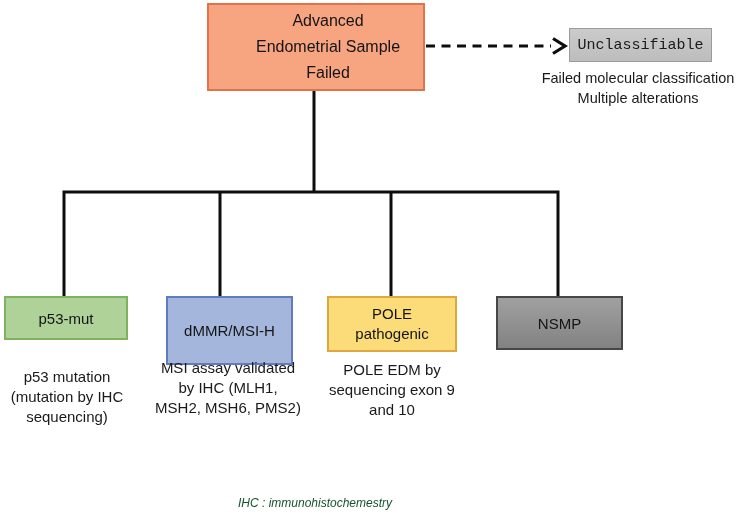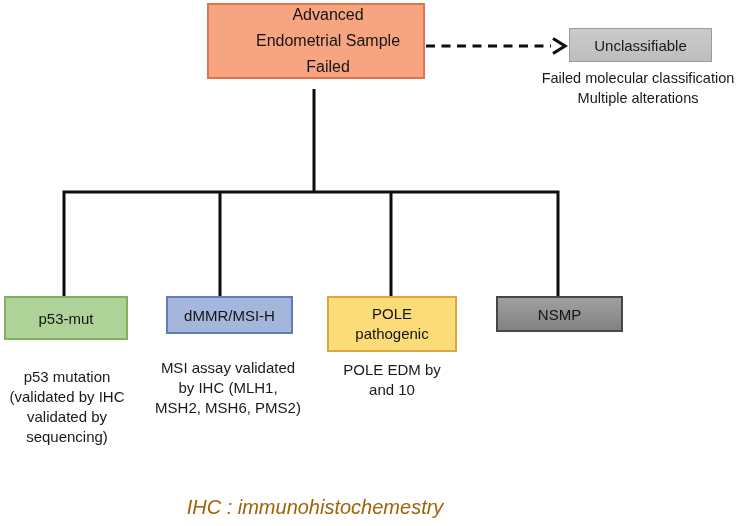--- a/index.html
+++ b/index.html
@@ -9,51 +9,51 @@
     color:#1c1c1c;overflow:hidden;
   }
   .connectors{position:absolute;left:0;top:0;width:750px;height:526px;}
   .node{
     position:absolute;box-sizing:border-box;text-align:center;
     display:flex;flex-direction:column;justify-content:center;align-items:center;
   }
   .bl{display:block;}
   
   .root-box{
-    left:207px;top:3px;width:218px;height:76px;
+    left:207px;top:3px;width:218px;height:88px;
     background:#f7a481;border:2px solid #e0734a;
     font-size:16px;line-height:26px;color:#141414;padding-left:24px;
   }
   
   .unc-box{
     left:569px;top:28px;width:143px;height:34px;
     background:linear-gradient(#cbcbcb,#bdbdbd);border:1px solid #9b9b9b;
-    font-size:15px;color:#1a1a1a;
+    font-size:15px;color:#1a1a1a;font-family:Liberation Mono, monospace;
   }
   .unc-note{
     position:absolute;left:523px;top:68px;width:230px;
     text-align:center;font-size:14.5px;line-height:20px;color:#1a1a1a;
   }
   
   .branch{font-size:15px;color:#141414;}
   .box-p53 {left:4px;  top:296px;width:124px;height:44px;background:#aed297;border:2px solid #7fb25e;}
-  .box-mmr {left:166px;top:296px;width:127px;height:38px;background:#a5b6dc;border:2px solid #5f7dbe;}
+  .box-mmr {left:166px;top:296px;width:127px;height:69px;background:#a5b6dc;border:2px solid #5f7dbe;}
   .box-pole{left:327px;top:296px;width:130px;height:56px;background:#fcdc79;border:2px solid #dca83f;line-height:20px;}
-  .box-nsmp{left:496px;top:296px;width:127px;height:36px;background:linear-gradient(#a0a0a0,#828282);border:2px solid #474747;}
+  .box-nsmp{left:496px;top:296px;width:127px;height:54px;background:linear-gradient(#a0a0a0,#828282);border:2px solid #474747;}
   .italic{}
   
   .caption{
     position:absolute;text-align:center;font-size:15px;line-height:20px;color:#1a1a1a;
   }
   .cap-p53 {left:0;   top:340px;width:134px;margin-top:27px;}
   .cap-mmr {left:150px;top:358px;width:156px;text-align:center;}
   .cap-pole{left:317px;top:360px;width:150px;}
   .footnote{
     position:absolute;left:165px;top:496px;width:300px;text-align:center;
-    font-style:italic;font-size:20px;color:#a16207;
+    font-style:italic;font-size:12px;color:#14532d;
   }
 </style>
 </head>
 <body>
 
 <div class="canvas">
 
   <svg class="connectors" width="750" height="526" viewBox="0 0 750 526" aria-hidden="true">
     <path d="M314 89 V193.5 M62.5 192 H559.5 M64 190.5 V296 M220 190.5 V296 M391 190.5 V296 M558 190.5 V296" stroke="#0d0d0d" stroke-width="3" fill="none"></path>
     <path d="M426 46 H551" stroke="#0d0d0d" stroke-width="3.2" stroke-dasharray="9 6.5" fill="none"></path>
@@ -83,31 +83,31 @@
   <div class="node branch box-pole">
     <span class="bl italic">POLE</span>
     <span class="bl">pathogenic</span>
   </div>
   <div class="node branch box-nsmp">
     <span>NSMP</span>
   </div>
 
   <div class="caption cap-p53">
     <span class="bl">p53 mutation</span>
-    <span class="bl">(validated by IHC</span>
-    <span class="bl">validated by</span>
+    <span class="bl">(mutation by IHC</span>
     <span class="bl">sequencing)</span>
   </div>
   <div class="caption cap-mmr">
     <span class="bl">MSI assay validated</span>
     <span class="bl">by IHC (MLH1,</span>
     <span class="bl">MSH2, MSH6, PMS2)</span>
   </div>
   <div class="caption cap-pole">
     <span class="bl">POLE EDM by</span>
+    <span class="bl">sequencing exon 9</span>
     <span class="bl">and 10</span>
   </div>
 
   <div class="footnote">
     <span>IHC : immunohistochemestry</span>
   </div>
 
 </div>
 
 </body></html>

